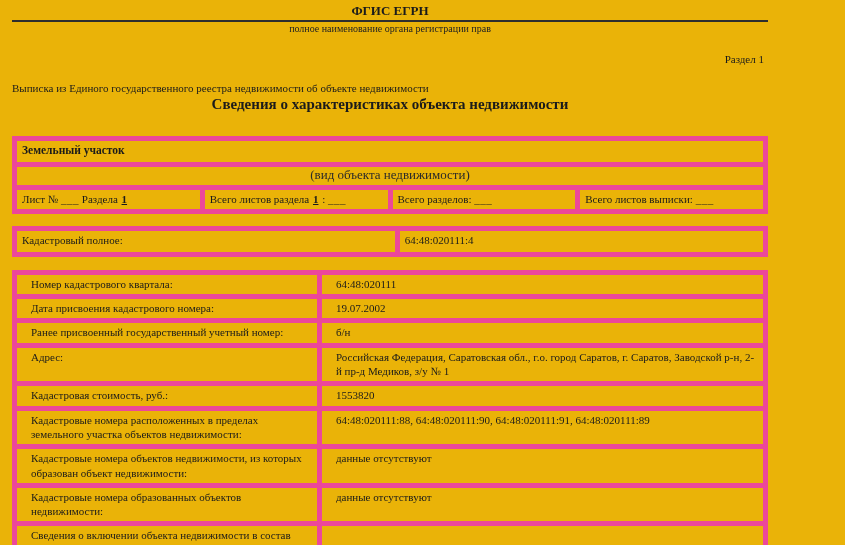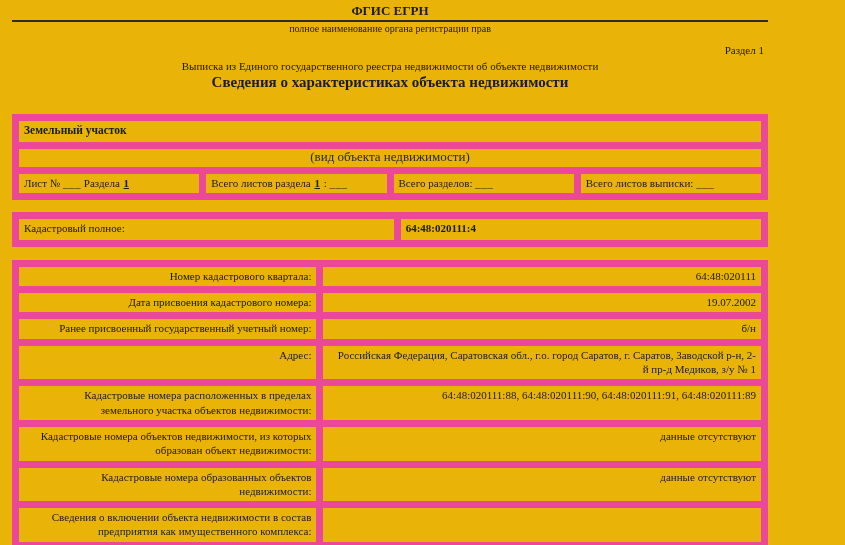--- a/index.html
+++ b/index.html
@@ -7,39 +7,39 @@
     width:845px;height:545px;background:#ffffff;
     font-family:"Liberation Serif","DejaVu Serif",serif;
     color:#1b1b1b;overflow:hidden;
   }
   .doc{position:relative;width:845px;height:545px;background:#eab308;}
   .content{position:absolute;left:12px;top:0;width:756px;}
 
   .org-title{text-align:center;font-weight:bold;font-size:13px;padding-top:3px;}
   .org-line{border-bottom:2px solid #2e2e2e;margin-top:1px;}
   .org-caption{text-align:center;font-size:10px;margin-top:1px;color:#222;}
-  .section-label{text-align:right;font-size:11px;margin-top:10px;padding-right:4px;}
-  .doc-title{text-align:center;font-size:11px;margin-top:4px;}
+  .section-label{text-align:right;font-size:11px;margin-top:19px;padding-right:4px;}
+  .doc-title{font-size:11px;margin-top:17px;}
   .doc-subtitle{text-align:center;font-size:15px;font-weight:bold;margin-top:2px;}
 
   table{border-collapse:collapse;width:100%;table-layout:fixed;}
   table.block{border:2px solid #383838;}
-  td{border:7px solid #ec4899;font-size:11px;padding:2px 5px;vertical-align:top;line-height:1.3;}
+  td{border:5px solid #ec4899;font-size:11px;padding:2px 5px;vertical-align:top;line-height:1.3;}
 
   .tbl-object{margin-top:23px;}
   .object-type-cell{font-weight:bold;font-size:11.5px;height:17px;}
   .object-caption-cell{text-align:center;font-size:13px;color:#2a2a2a;height:11px;padding:0 2px 1px 2px;}
   .sheet-cell{height:15px;white-space:nowrap;overflow:hidden;border-radius:7px;}
 
   .tbl-cadnum{margin-top:12px;}
   .tbl-cadnum td{height:17px;}
-  .cadnum-value{font-weight:bold;}
+  .cadnum-value{font-weight:normal;}
 
   .tbl-details{margin-top:13px;}
-  .tbl-details td{padding:2px 5px 3px 14px;text-align:right;}
+  .tbl-details td{padding:2px 5px 3px 14px;}
 
   .tbl-sign{margin-top:13px;}
   .tbl-sign td{height:16px;}
   .sign-caption{text-align:center;font-size:10.5px;}
 
   .stamp{text-align:right;font-size:11px;margin-top:3px;}
 
   .filled{font-weight:bold;text-decoration:underline;padding:0 1px;}
   .blank{letter-spacing:0.5px;}
 </style>
@@ -110,20 +110,24 @@
       </tr>
       <tr>
         <td>Ранее присвоенный государственный учетный номер:</td>
         <td>б/н</td>
       </tr>
       <tr>
         <td>Адрес:</td>
         <td>Российская Федерация, Саратовская обл., г.о. город Саратов, г. Саратов, Заводской р-н, 2-й пр-д Медиков, з/у № 1</td>
       </tr>
       <tr>
+        <td>Кадастровая стоимость, руб.:</td>
+        <td>1553820</td>
+      </tr>
+      <tr>
         <td>Кадастровые номера расположенных в пределах земельного участка объектов недвижимости:</td>
         <td>64:48:020111:88, 64:48:020111:90, 64:48:020111:91, 64:48:020111:89</td>
       </tr>
       <tr>
         <td>Кадастровые номера объектов недвижимости, из которых образован объект недвижимости:</td>
         <td>данные отсутствуют</td>
       </tr>
       <tr>
         <td>Кадастровые номера образованных объектов недвижимости:</td>
         <td>данные отсутствуют</td>

